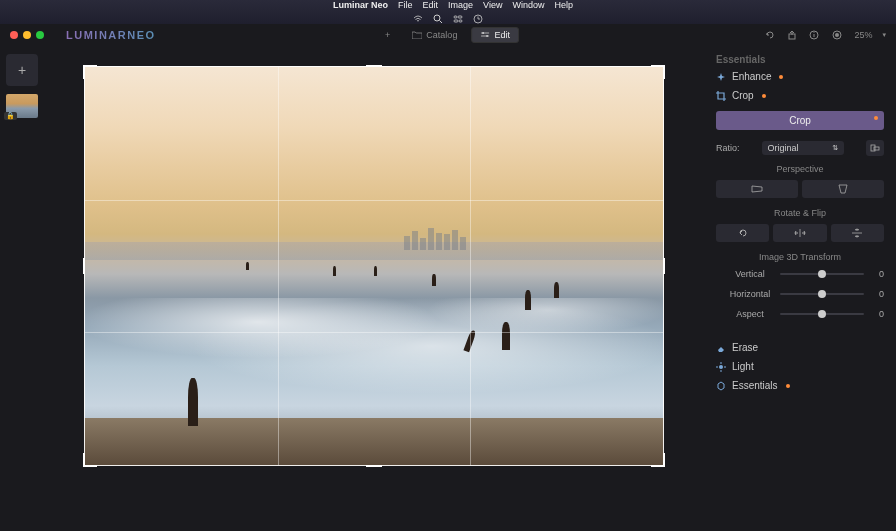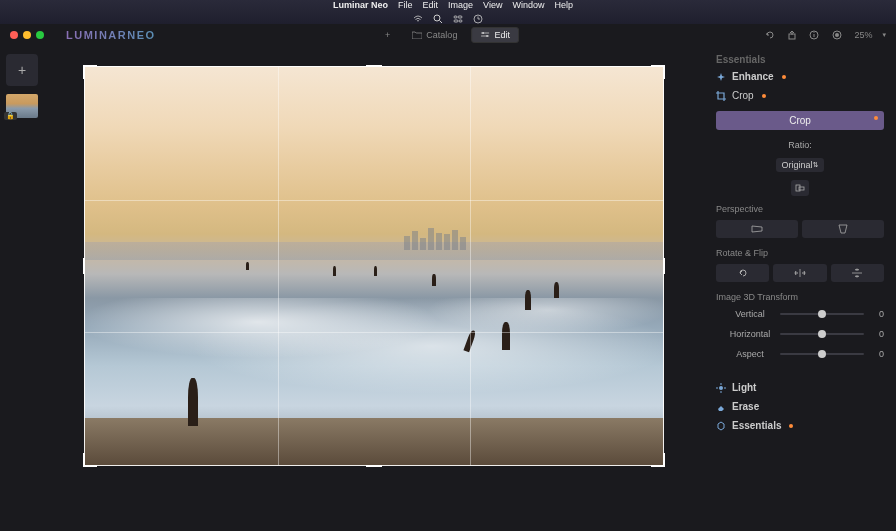--- a/index.html
+++ b/index.html
@@ -74,32 +74,32 @@
 .mid.r { right: -1px; top: calc(50% - 8px); width: 2px; height: 16px; }
 
 .watermark { position: absolute; bottom: 10px; left: 50%; transform: translateX(-50%); font-size: 18px; font-weight: 700; color: #000; }
 
 
 .right-panel { width: 192px; background: #1a1a1e; padding: 8px 12px; overflow-y: auto; font-size: 10px; }
 .tabs { display: flex; gap: 10px; margin-bottom: 14px; }
 .tab { font-size: 12px; font-weight: 600; color: #666; }
 .tab.active { color: #eee; }
 .section-label { font-size: 10px; color: #666; font-weight: 600; margin-bottom: 2px; }
-.tool-item { display: flex; align-items: center; gap: 6px; padding: 4px 0; font-size: 10px; color: #ccc; font-weight: bold; }
+.tool-item { display: flex; align-items: center; gap: 6px; padding: 4px 0; font-size: 10px; color: #ccc; }
 .tool-item .dot { width: 4px; height: 4px; background: #ff8c3a; border-radius: 50%; margin-left: 2px; }
 .tool-item.expanded { font-weight: 500; }
 .sub-panel { padding: 6px 0 10px 0; }
 .crop-btn { background: #6a5a8a; color: #eee; border-radius: 3px; text-align: center; padding: 4px 0; font-size: 10px; margin-bottom: 10px; position: relative; }
 .crop-btn .dot2 { position: absolute; right: 6px; top: 5px; width: 4px; height: 4px; background: #ff8c3a; border-radius: 50%; }
-.row { display: flex; align-items: center; gap: 8px; margin-bottom: 8px; font-size: 9px; color: #aaa; flex-direction: column; }
+.row { display: flex; align-items: center; gap: 22px; margin-bottom: 8px; font-size: 9px; color: #aaa; }
 .select { flex: 1; background: #2a2a32; border-radius: 3px; padding: 2px 6px; font-size: 9px; color: #ccc; display: flex; justify-content: space-between; align-items: center; }
 .small-icon-btn { width: 18px; height: 16px; background: #2a2a32; border-radius: 3px; display: flex; align-items: center; justify-content: center; font-size: 8px; color: #aaa; }
 .btn-row { display: flex; gap: 4px; margin-bottom: 10px; }
 .btn-row .b { flex: 1; background: #2a2a32; border-radius: 3px; height: 18px; display: flex; align-items: center; justify-content: center; }
-.sub-label { font-size: 9px; color: #888; margin: 6px 0 6px 0; }
+.sub-label { font-size: 9px; color: #888; margin: 6px 0 6px 0; text-align: center; }
 .slider-row { display: flex; align-items: center; gap: 8px; margin-bottom: 8px; font-size: 9px; padding-left: 12px; }
 .slider-row .sl { flex: 1; position: relative; height: 12px; }
 .slider-row .track { position: absolute; top: 5px; left: 0; width: 100%; height: 2px; background: #3a3a42; border-radius: 1px; }
 .slider-row .knob { position: absolute; top: 2px; left: 50%; width: 8px; height: 8px; background: #ccc; border-radius: 50%; transform: translateX(-50%); }
 .slider-row .val { width: 12px; text-align: right; color: #aaa; }
 .slider-row .lbl { width: 44px; color: #aaa; text-align: center; }
 svg { display: block; }
 </style>
 </head>
 <body>
@@ -377,37 +377,37 @@
             <div class="track"></div>
             <div class="knob"></div>
           </div>
         <span class="val">0</span>
       </div>
     </div>
 
     <div class="tool-item">
       <span>
           <svg width="10" height="10" viewBox="0 0 10 10">
+            <path d="M2 7 L5 4 L8 7 L6 9 L3 9 Z" fill="#7aa8d8"></path>
+          </svg>
+        </span>
+      <span>Erase</span>
+    </div>
+    <div class="tool-item">
+      <span>
+          <svg width="10" height="10" viewBox="0 0 10 10">
             <circle cx="5" cy="5" r="2" fill="#7aa8d8"></circle>
             <path d="M5 0 L5 2 M5 8 L5 10 M0 5 L2 5 M8 5 L10 5" stroke="#7aa8d8" stroke-width="1"></path>
           </svg>
         </span>
       <span>Light</span>
     </div>
     <div class="tool-item">
       <span>
           <svg width="10" height="10" viewBox="0 0 10 10">
-            <path d="M2 7 L5 4 L8 7 L6 9 L3 9 Z" fill="#7aa8d8"></path>
-          </svg>
-        </span>
-      <span>Erase</span>
-    </div>
-    <div class="tool-item">
-      <span>
-          <svg width="10" height="10" viewBox="0 0 10 10">
             <path d="M5 1 L8 3 L8 7 L5 9 L2 7 L2 3 Z" stroke="#7aa8d8" stroke-width="1" fill="none"></path>
           </svg>
         </span>
       <span>Essentials</span>
       <span class="dot"></span>
     </div>
   </div>
 </div>
 
 </body></html>

